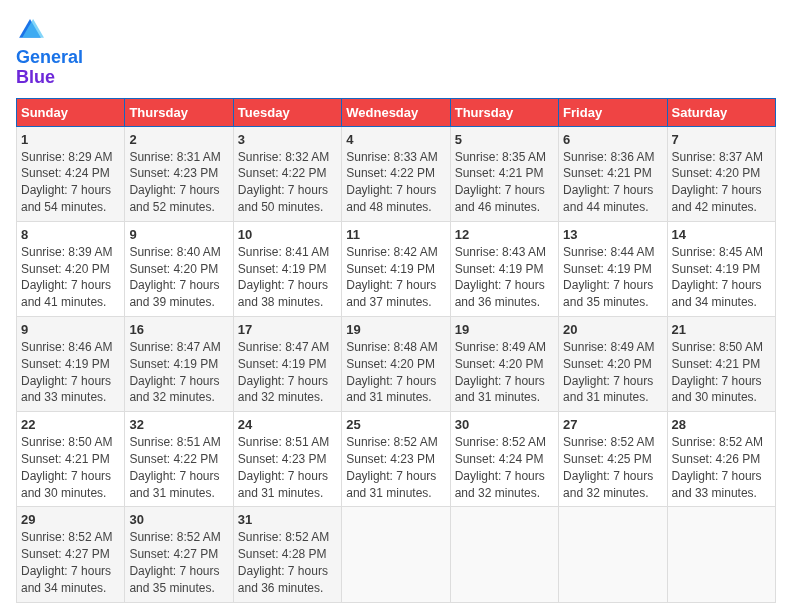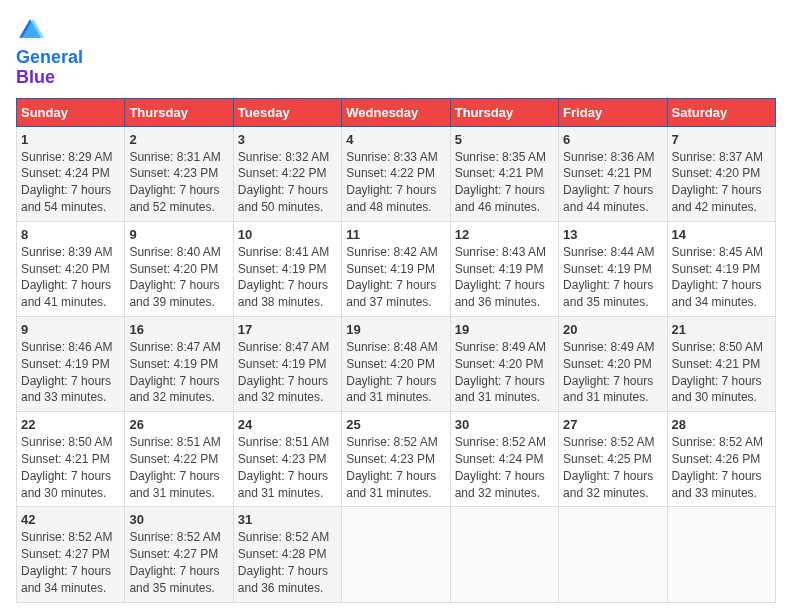--- a/index.html
+++ b/index.html
@@ -326,21 +326,21 @@
         <td>
         <span class="day-num">22</span>
         <div class="cell-content">
           Sunrise: 8:50 AM<br>
           Sunset: 4:21 PM<br>
           Daylight: 7 hours<br>
           and 30 minutes.
         </div>
       </td>
         <td>
-        <span class="day-num">26</span>
+        <span class="day-num">32</span>
         <div class="cell-content">
           Sunrise: 8:51 AM<br>
           Sunset: 4:22 PM<br>
           Daylight: 7 hours<br>
           and 31 minutes.
         </div>
       </td>
         <td>
         <span class="day-num">24</span>
         <div class="cell-content">
@@ -382,21 +382,21 @@
         <div class="cell-content">
           Sunrise: 8:52 AM<br>
           Sunset: 4:26 PM<br>
           Daylight: 7 hours<br>
           and 33 minutes.
         </div>
       </td>
       </tr>
       <tr>
         <td>
-        <span class="day-num">42</span>
+        <span class="day-num">29</span>
         <div class="cell-content">
           Sunrise: 8:52 AM<br>
           Sunset: 4:27 PM<br>
           Daylight: 7 hours<br>
           and 34 minutes.
         </div>
       </td>
         <td>
         <span class="day-num">30</span>
         <div class="cell-content">

